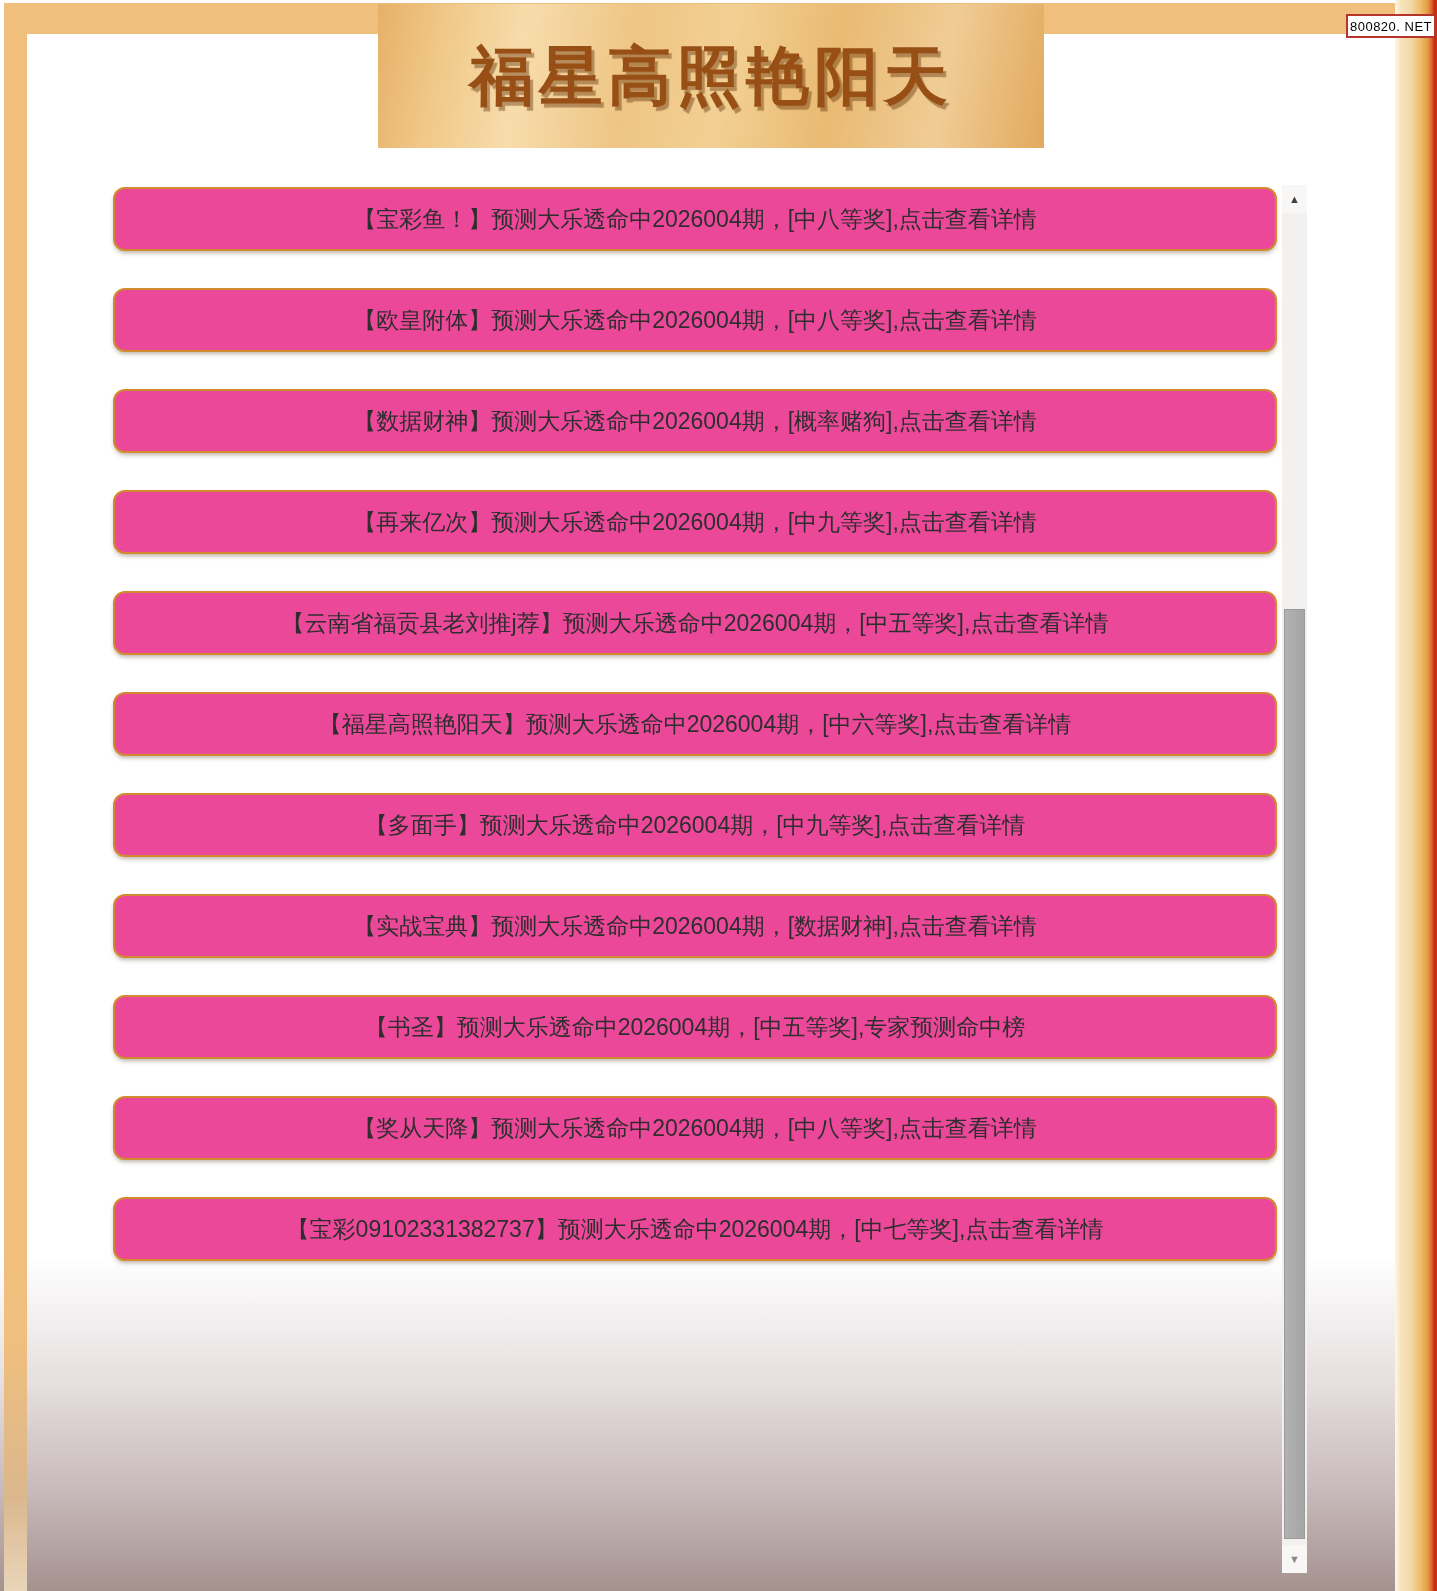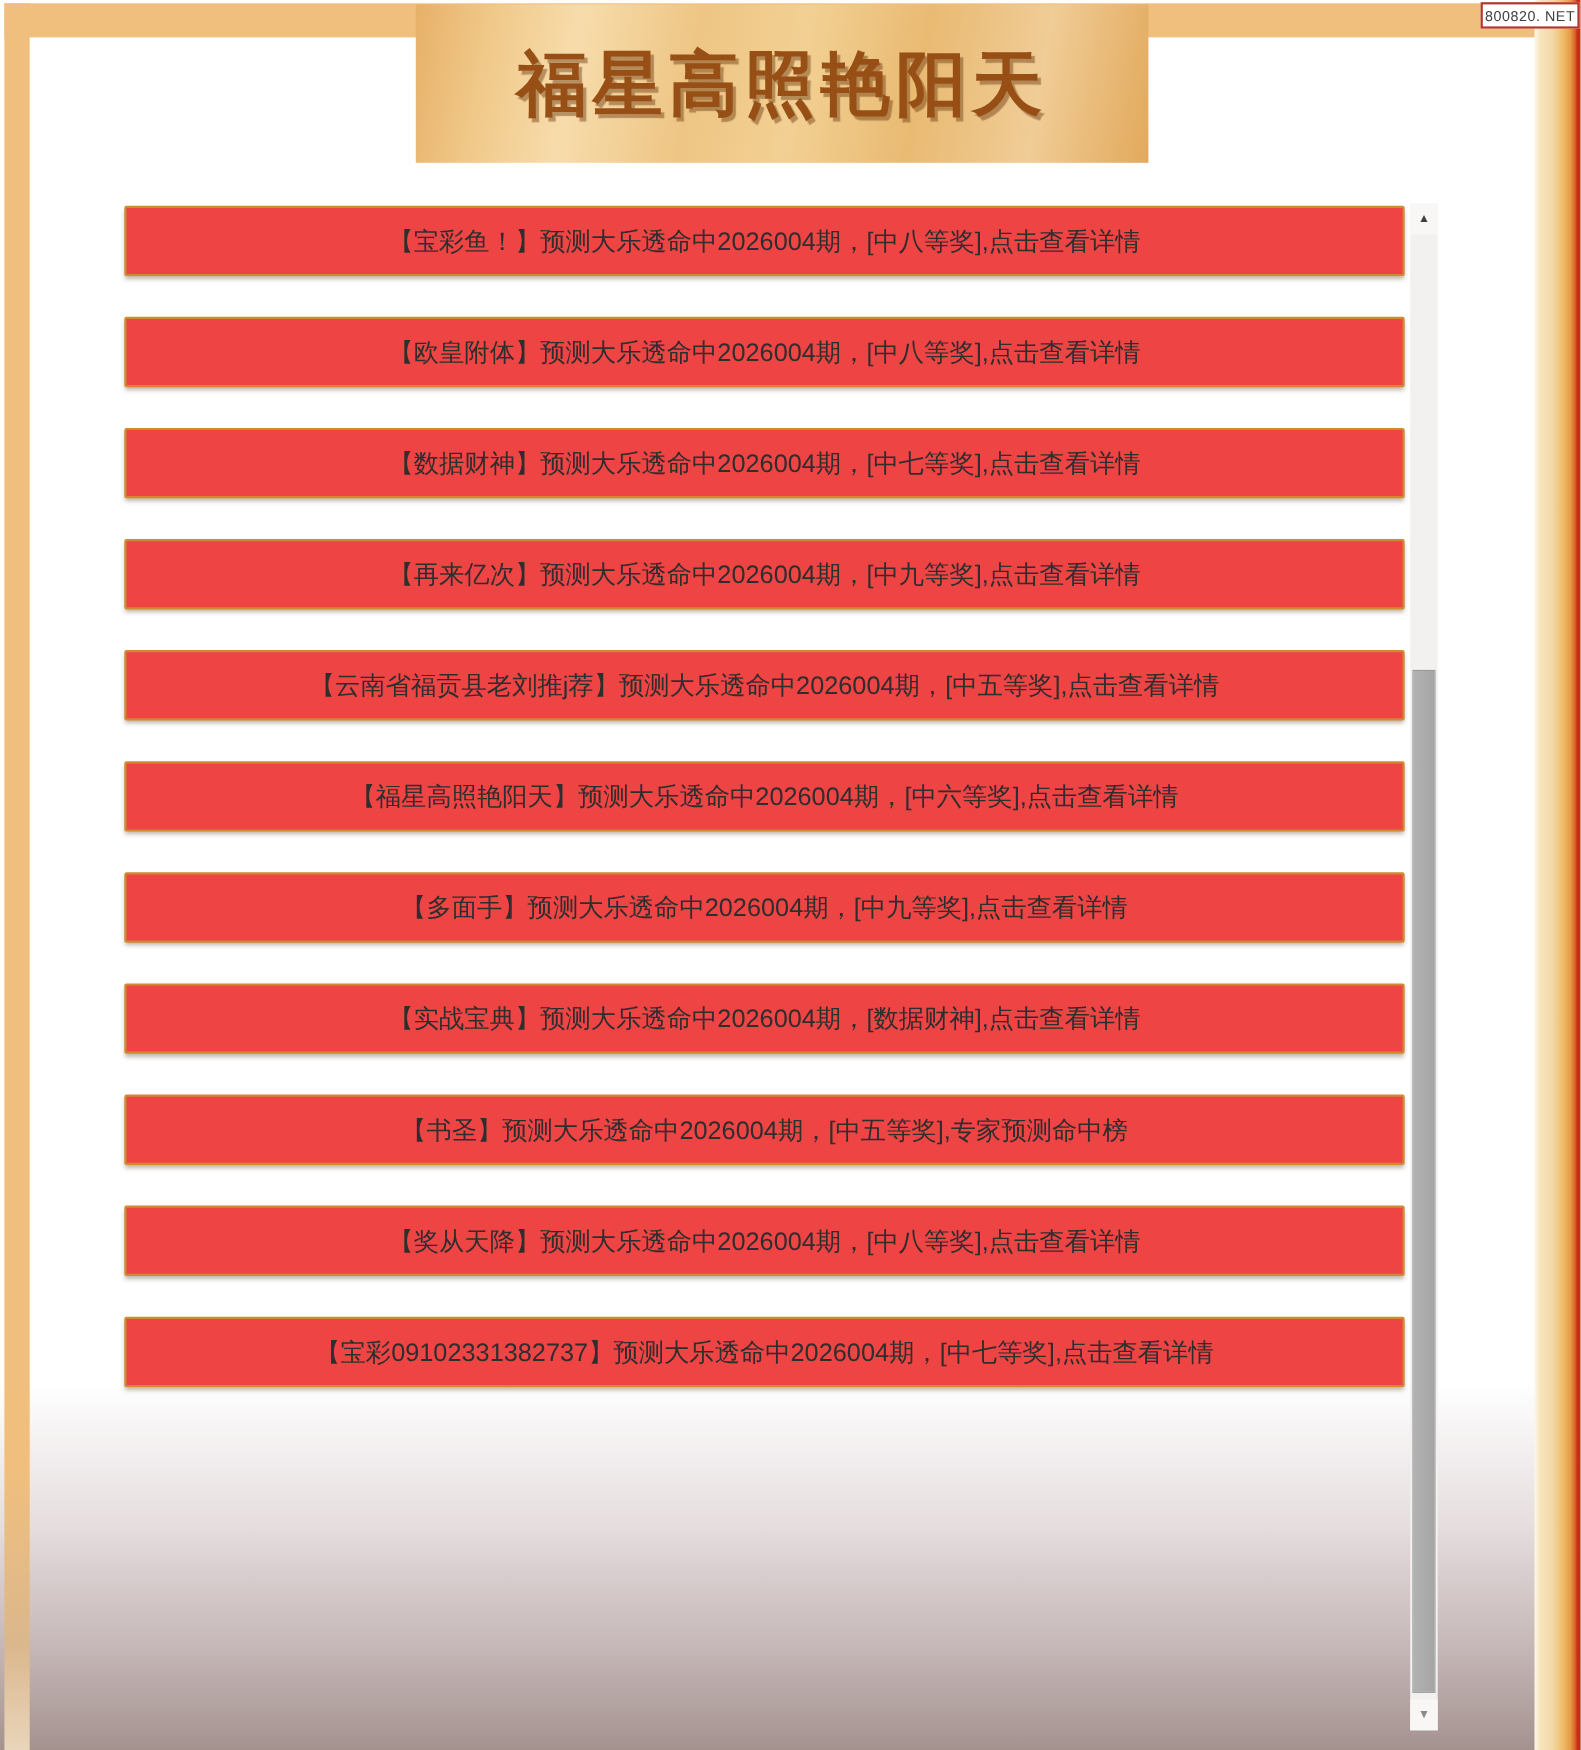--- a/index.html
+++ b/index.html
@@ -46,37 +46,37 @@
     z-index: 3;
   }
   .banner-title {
     font-size: 64px; font-weight: bold; letter-spacing: 5px;
     color: #974f16;
     text-shadow: 3px 4px 1px rgba(104, 54, 13, 0.45);
     white-space: nowrap;
   }
   
   .badge {
-    position: absolute; left: 1346px; top: 2px; width: 86px; height: 20px;
+    position: absolute; left: 1346px; top: 14px; width: 86px; height: 20px;
     background: #ffffff; border: 2px solid #b5342c;
-    color: #404040; font-size: 13px; letter-spacing: 0.5px;
+    color: #000000; font-size: 13px; letter-spacing: 0.5px;
     display: flex; align-items: center; justify-content: center;
     z-index: 5; text-decoration: none; box-sizing: content-box;
   }
   
   .list {
     position: absolute; left: 113px; top: 187px; width: 1164px;
     z-index: 2;
   }
   .row {
     box-sizing: border-box;
     height: 64px; margin-bottom: 37px;
-    background: #ef4444;
+    background: #ec4899;
     border: 2px solid #d18a2f;
-    border-radius: 2px;
+    border-radius: 12px;
     box-shadow: 0 3px 4px -1px rgba(125, 105, 85, 0.5);
     display: flex; align-items: center; justify-content: center;
     cursor: pointer;
   }
   .row-label {
     font-size: 23px; color: #2e2e2e; white-space: nowrap;
   }
   
   .scrollbar {
     position: absolute; left: 1282px; top: 185px; width: 25px; height: 1388px;
@@ -116,21 +116,21 @@
   <a class="badge">800820. NET</a>
 
   <div class="list">
       <div class="row">
       <span class="row-label">【宝彩鱼！】预测大乐透命中2026004期，[中八等奖],点击查看详情</span>
     </div>
       <div class="row">
       <span class="row-label">【欧皇附体】预测大乐透命中2026004期，[中八等奖],点击查看详情</span>
     </div>
       <div class="row">
-      <span class="row-label">【数据财神】预测大乐透命中2026004期，[中七等奖],点击查看详情</span>
+      <span class="row-label">【数据财神】预测大乐透命中2026004期，[概率赌狗],点击查看详情</span>
     </div>
       <div class="row">
       <span class="row-label">【再来亿次】预测大乐透命中2026004期，[中九等奖],点击查看详情</span>
     </div>
       <div class="row">
       <span class="row-label">【云南省福贡县老刘推j荐】预测大乐透命中2026004期，[中五等奖],点击查看详情</span>
     </div>
       <div class="row">
       <span class="row-label">【福星高照艳阳天】预测大乐透命中2026004期，[中六等奖],点击查看详情</span>
     </div>

